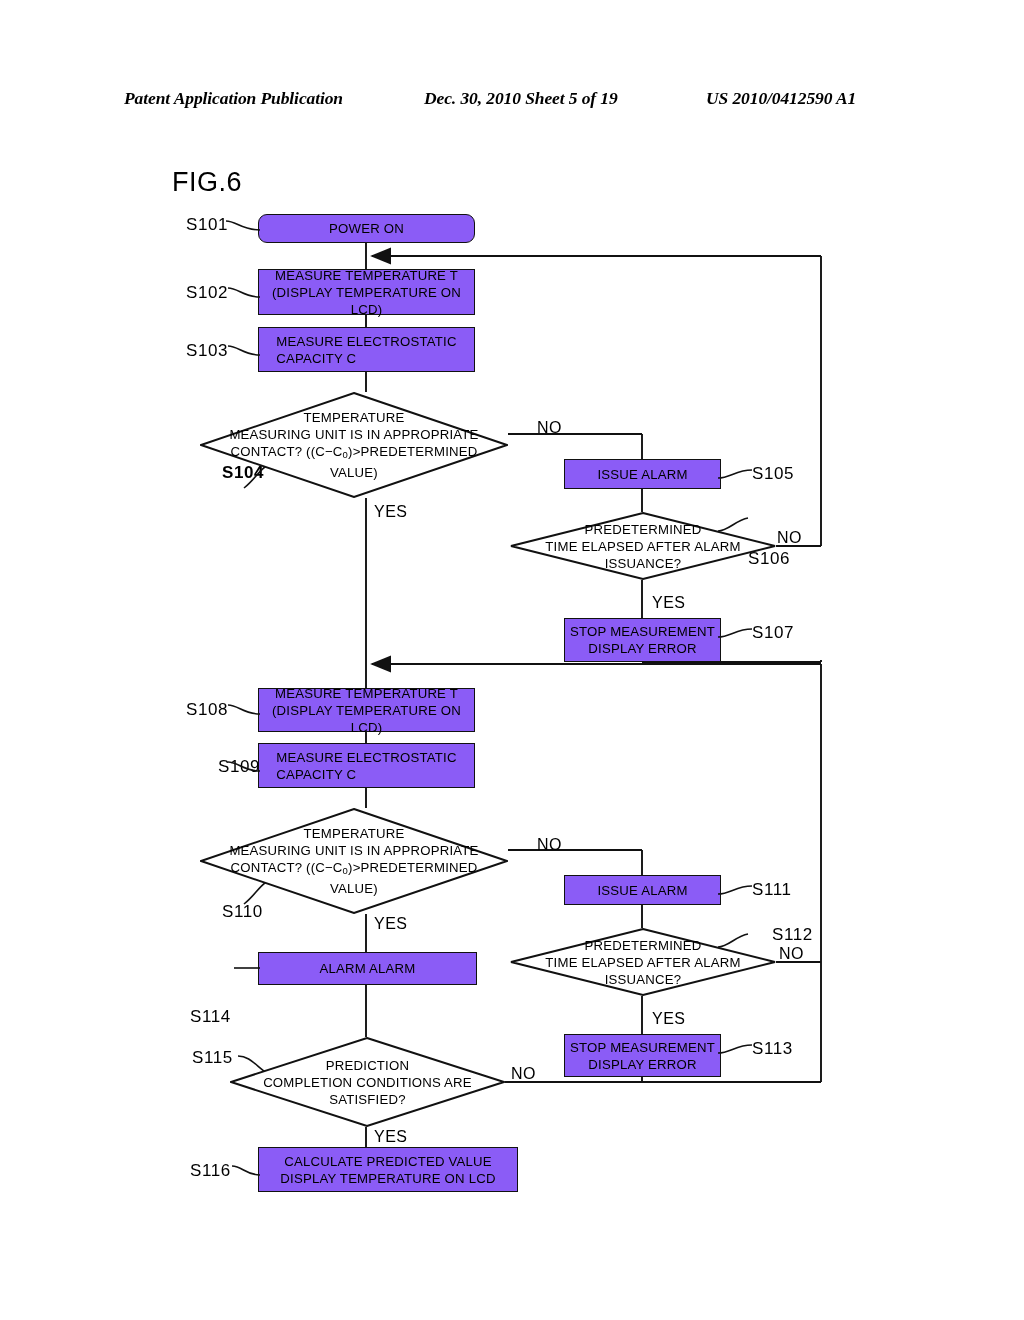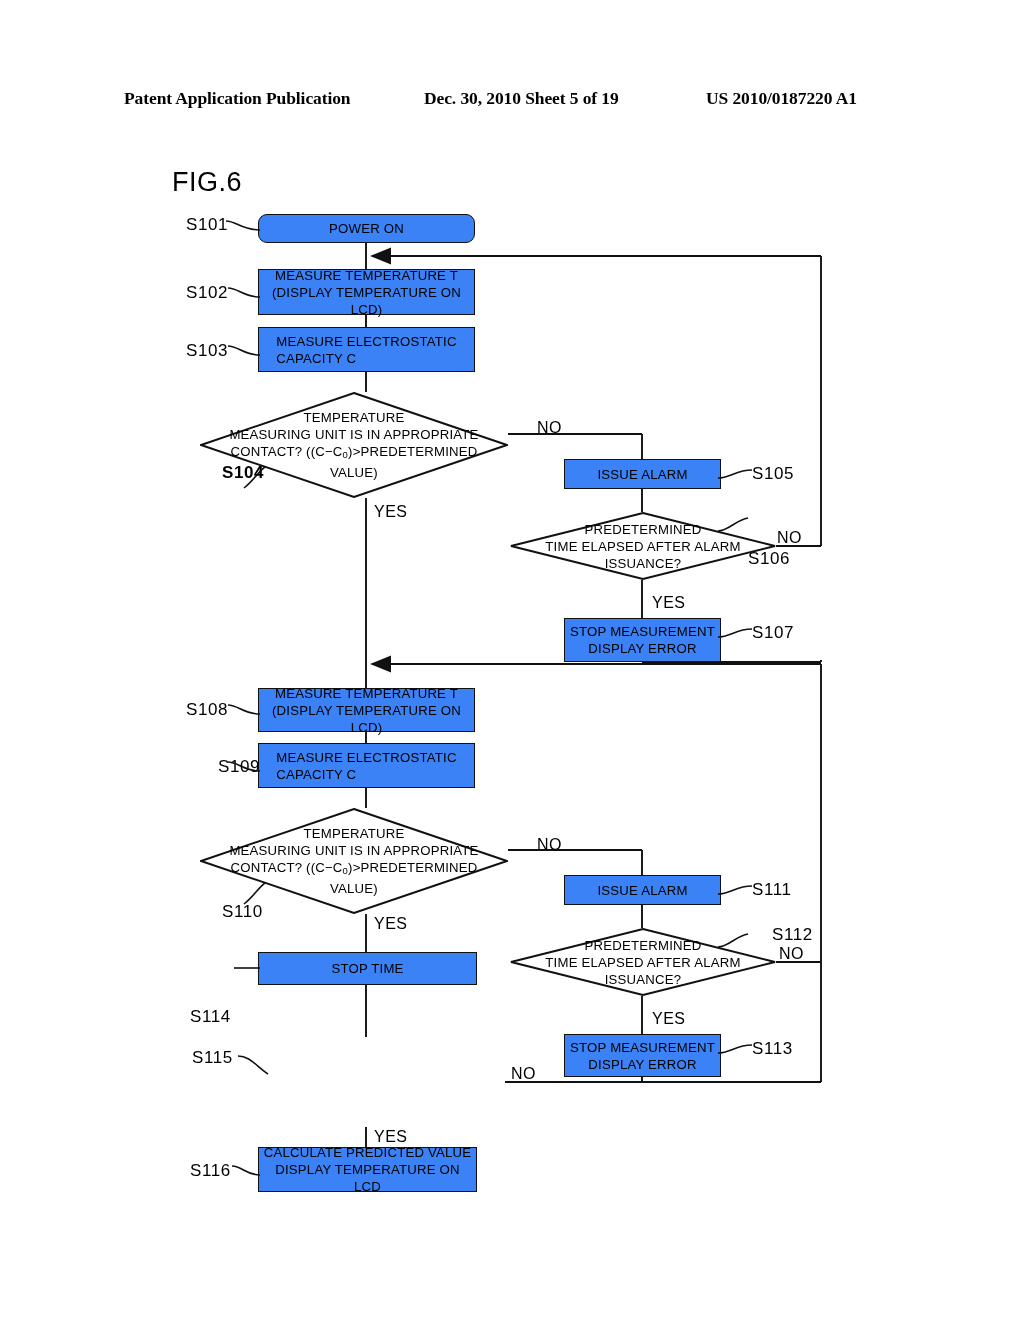--- a/index.html
+++ b/index.html
@@ -30,21 +30,21 @@
     top: 88px;
     left: 0;
     width: 1024px;
     height: 28px;
     font-family: "Liberation Serif", serif;
     font-weight: bold;
     font-size: 17.5px;
     letter-spacing: -0.1px;
     white-space: nowrap;
   }
-  .hdr span { position: absolute; top: 0; }
+  .hdr span { position: absolute; top: 0; font-style: italic; }
   .hdr-pub   { left: 124px; }
   .hdr-date  { left: 424px; }
   .hdr-num   { left: 706px; }
 
   
   .fig-label {
     position: absolute;
     left: 172px;
     top: 167px;
     font-family: "Liberation Sans", sans-serif;
@@ -65,21 +65,21 @@
     position: absolute;
     box-sizing: border-box;
     display: flex;
     align-items: center;
     justify-content: center;
     text-align: center;
     font-family: "Liberation Sans", sans-serif;
     font-size: 13.2px;
     line-height: 17px;
     letter-spacing: 0.2px;
-    background: #3b82f6;
+    background: #8b5cf6;
   }
   .box {
     border: 1.7px solid #111;
   }
   .box.round {
     border-radius: 9px;
   }
   .box .txt { padding: 0 4px; }
 
   
@@ -122,21 +122,21 @@
   .sub { font-size: 9.5px; vertical-align: -0.25em; }
 </style>
 </head>
 <body>
 
 <div id="page">
 
   <div class="hdr">
     <span class="hdr-pub">Patent Application Publication</span>
     <span class="hdr-date">Dec. 30, 2010  Sheet 5 of 19</span>
-    <span class="hdr-num">US 2010/0187220 A1</span>
+    <span class="hdr-num">US 2010/0412590 A1</span>
   </div>
 
   <div class="fig-label">FIG.6</div>
 
   <svg id="wires" viewBox="0 0 1024 1320" xmlns="http://www.w3.org/2000/svg">
     <defs>
       <marker id="ah" markerWidth="11" markerHeight="9" refX="10" refY="4.5" orient="auto">
         <path d="M0,0 L11,4.5 L0,9 z" fill="#111"></path>
       </marker>
     </defs>
@@ -349,35 +349,45 @@
       <span>STOP MEASUREMENT</span><br>
       <span>DISPLAY ERROR</span>
     </span>
   </div>
   <div class="step" style="left:752px; top:1039px;">S113</div>
   <svg style="position:absolute;left:718px;top:1043px;width:36px;height:16px;">
     <path d="M0,10 C12,10 18,2 34,2" stroke="#111" stroke-width="1.6" fill="none"></path>
   </svg>
 
   <div class="node box" style="left:258px; top:952px; width:219px; height:33px;">
-    <span class="txt">STOP TIME</span>
+    <span class="txt">ALARM ALARM</span>
   </div>
   <div class="step" style="left:190px; top:959px;margin-top:48px;">S114</div>
   <svg style="position:absolute;left:234px;top:962px;width:28px;height:12px;">
     <path d="M0,6 L26,6" stroke="#111" stroke-width="1.6" fill="none"></path>
   </svg>
 
+  <div class="node diamond" style="left:230px; top:1037px; width:275px; height:90px;">
+    <svg viewBox="0 0 275 90" preserveAspectRatio="none">
+      <polygon points="137,1 274,45 137,89 1,45" fill="#fff" stroke="#111" stroke-width="2" vector-effect="non-scaling-stroke"></polygon>
+    </svg>
+    <div class="dtext">
+      <span>PREDICTION</span><br>
+      <span>COMPLETION CONDITIONS ARE</span><br>
+      <span>SATISFIED?</span>
+    </div>
+  </div>
   <div class="step" style="left:192px; top:1048px;">S115</div>
   <svg style="position:absolute;left:238px;top:1054px;width:32px;height:22px;">
     <path d="M0,2 C12,2 18,12 30,20" stroke="#111" stroke-width="1.6" fill="none"></path>
   </svg>
   <div class="branch" style="left:511px; top:1065px;">NO</div>
   <div class="branch" style="left:374px; top:1128px;">YES</div>
 
-  <div class="node box" style="left:258px; top:1147px; width:219px; height:45px;">
+  <div class="node box" style="left:258px; top:1147px; width:260px; height:45px;">
     <span class="txt">
       <span>CALCULATE PREDICTED VALUE</span><br>
       <span>DISPLAY TEMPERATURE ON LCD</span>
     </span>
   </div>
   <div class="step" style="left:190px; top:1161px;">S116</div>
   <svg style="position:absolute;left:232px;top:1164px;width:30px;height:18px;">
     <path d="M0,2 C10,2 14,11 28,11" stroke="#111" stroke-width="1.6" fill="none"></path>
   </svg>
 

